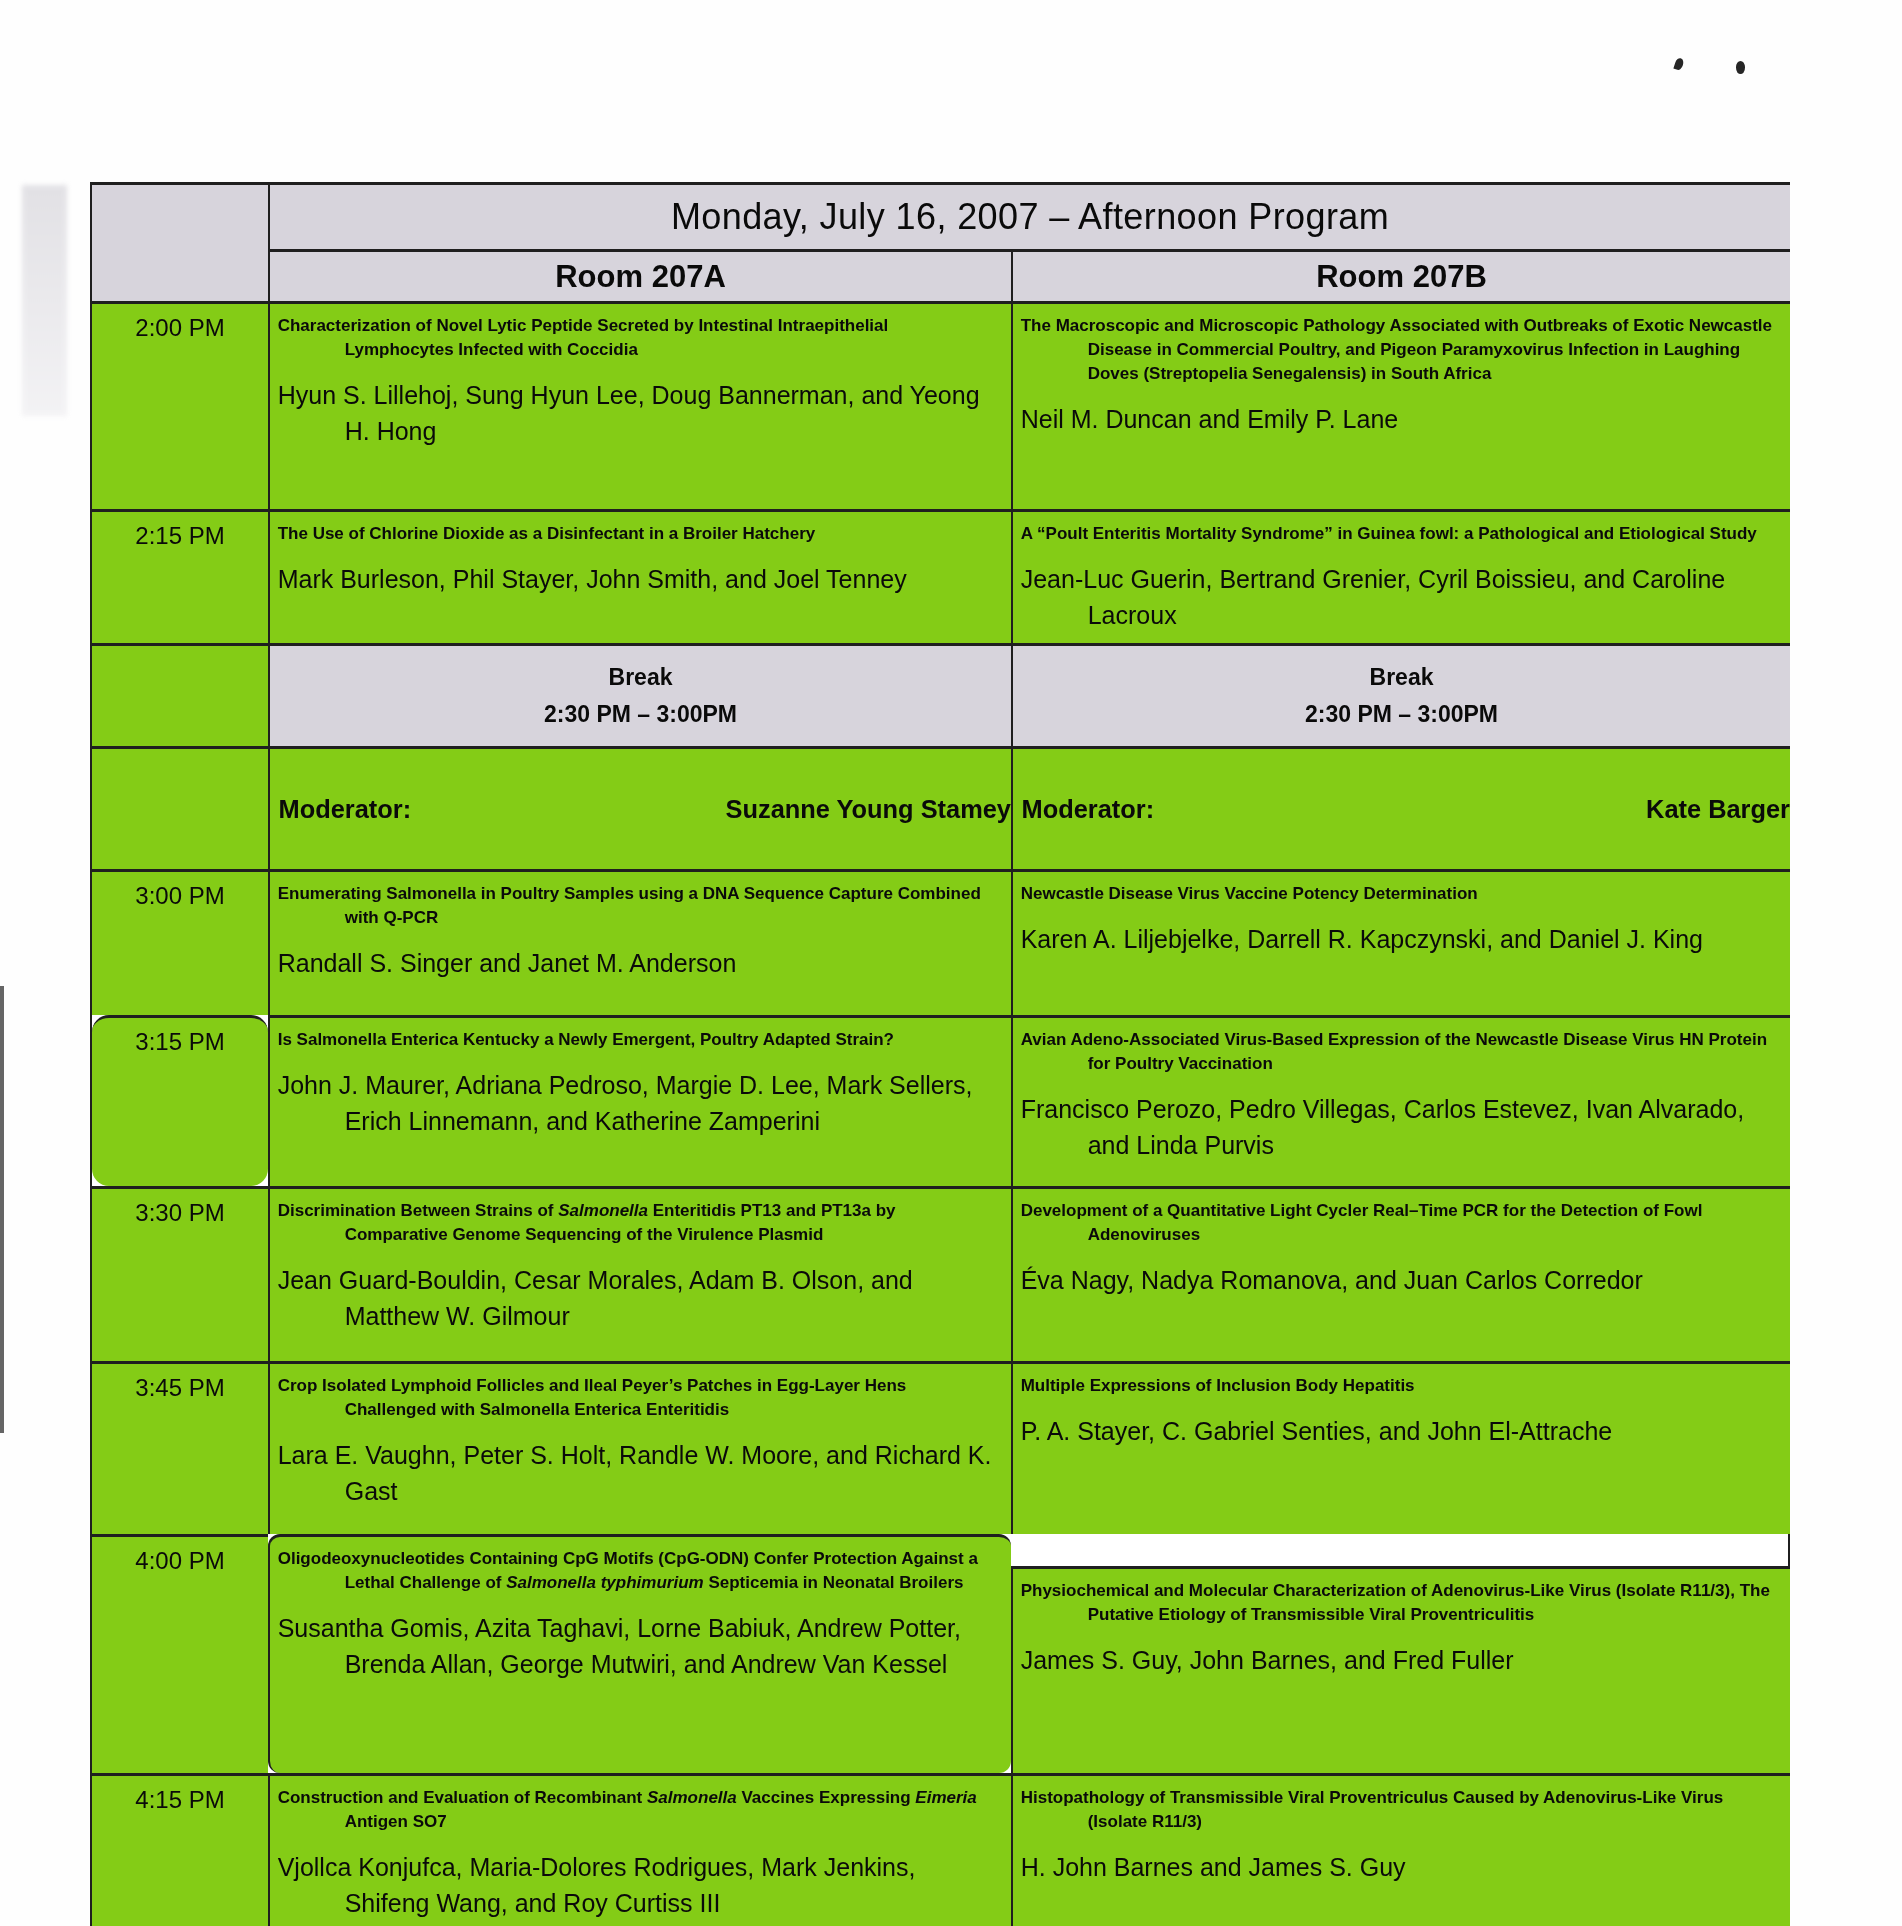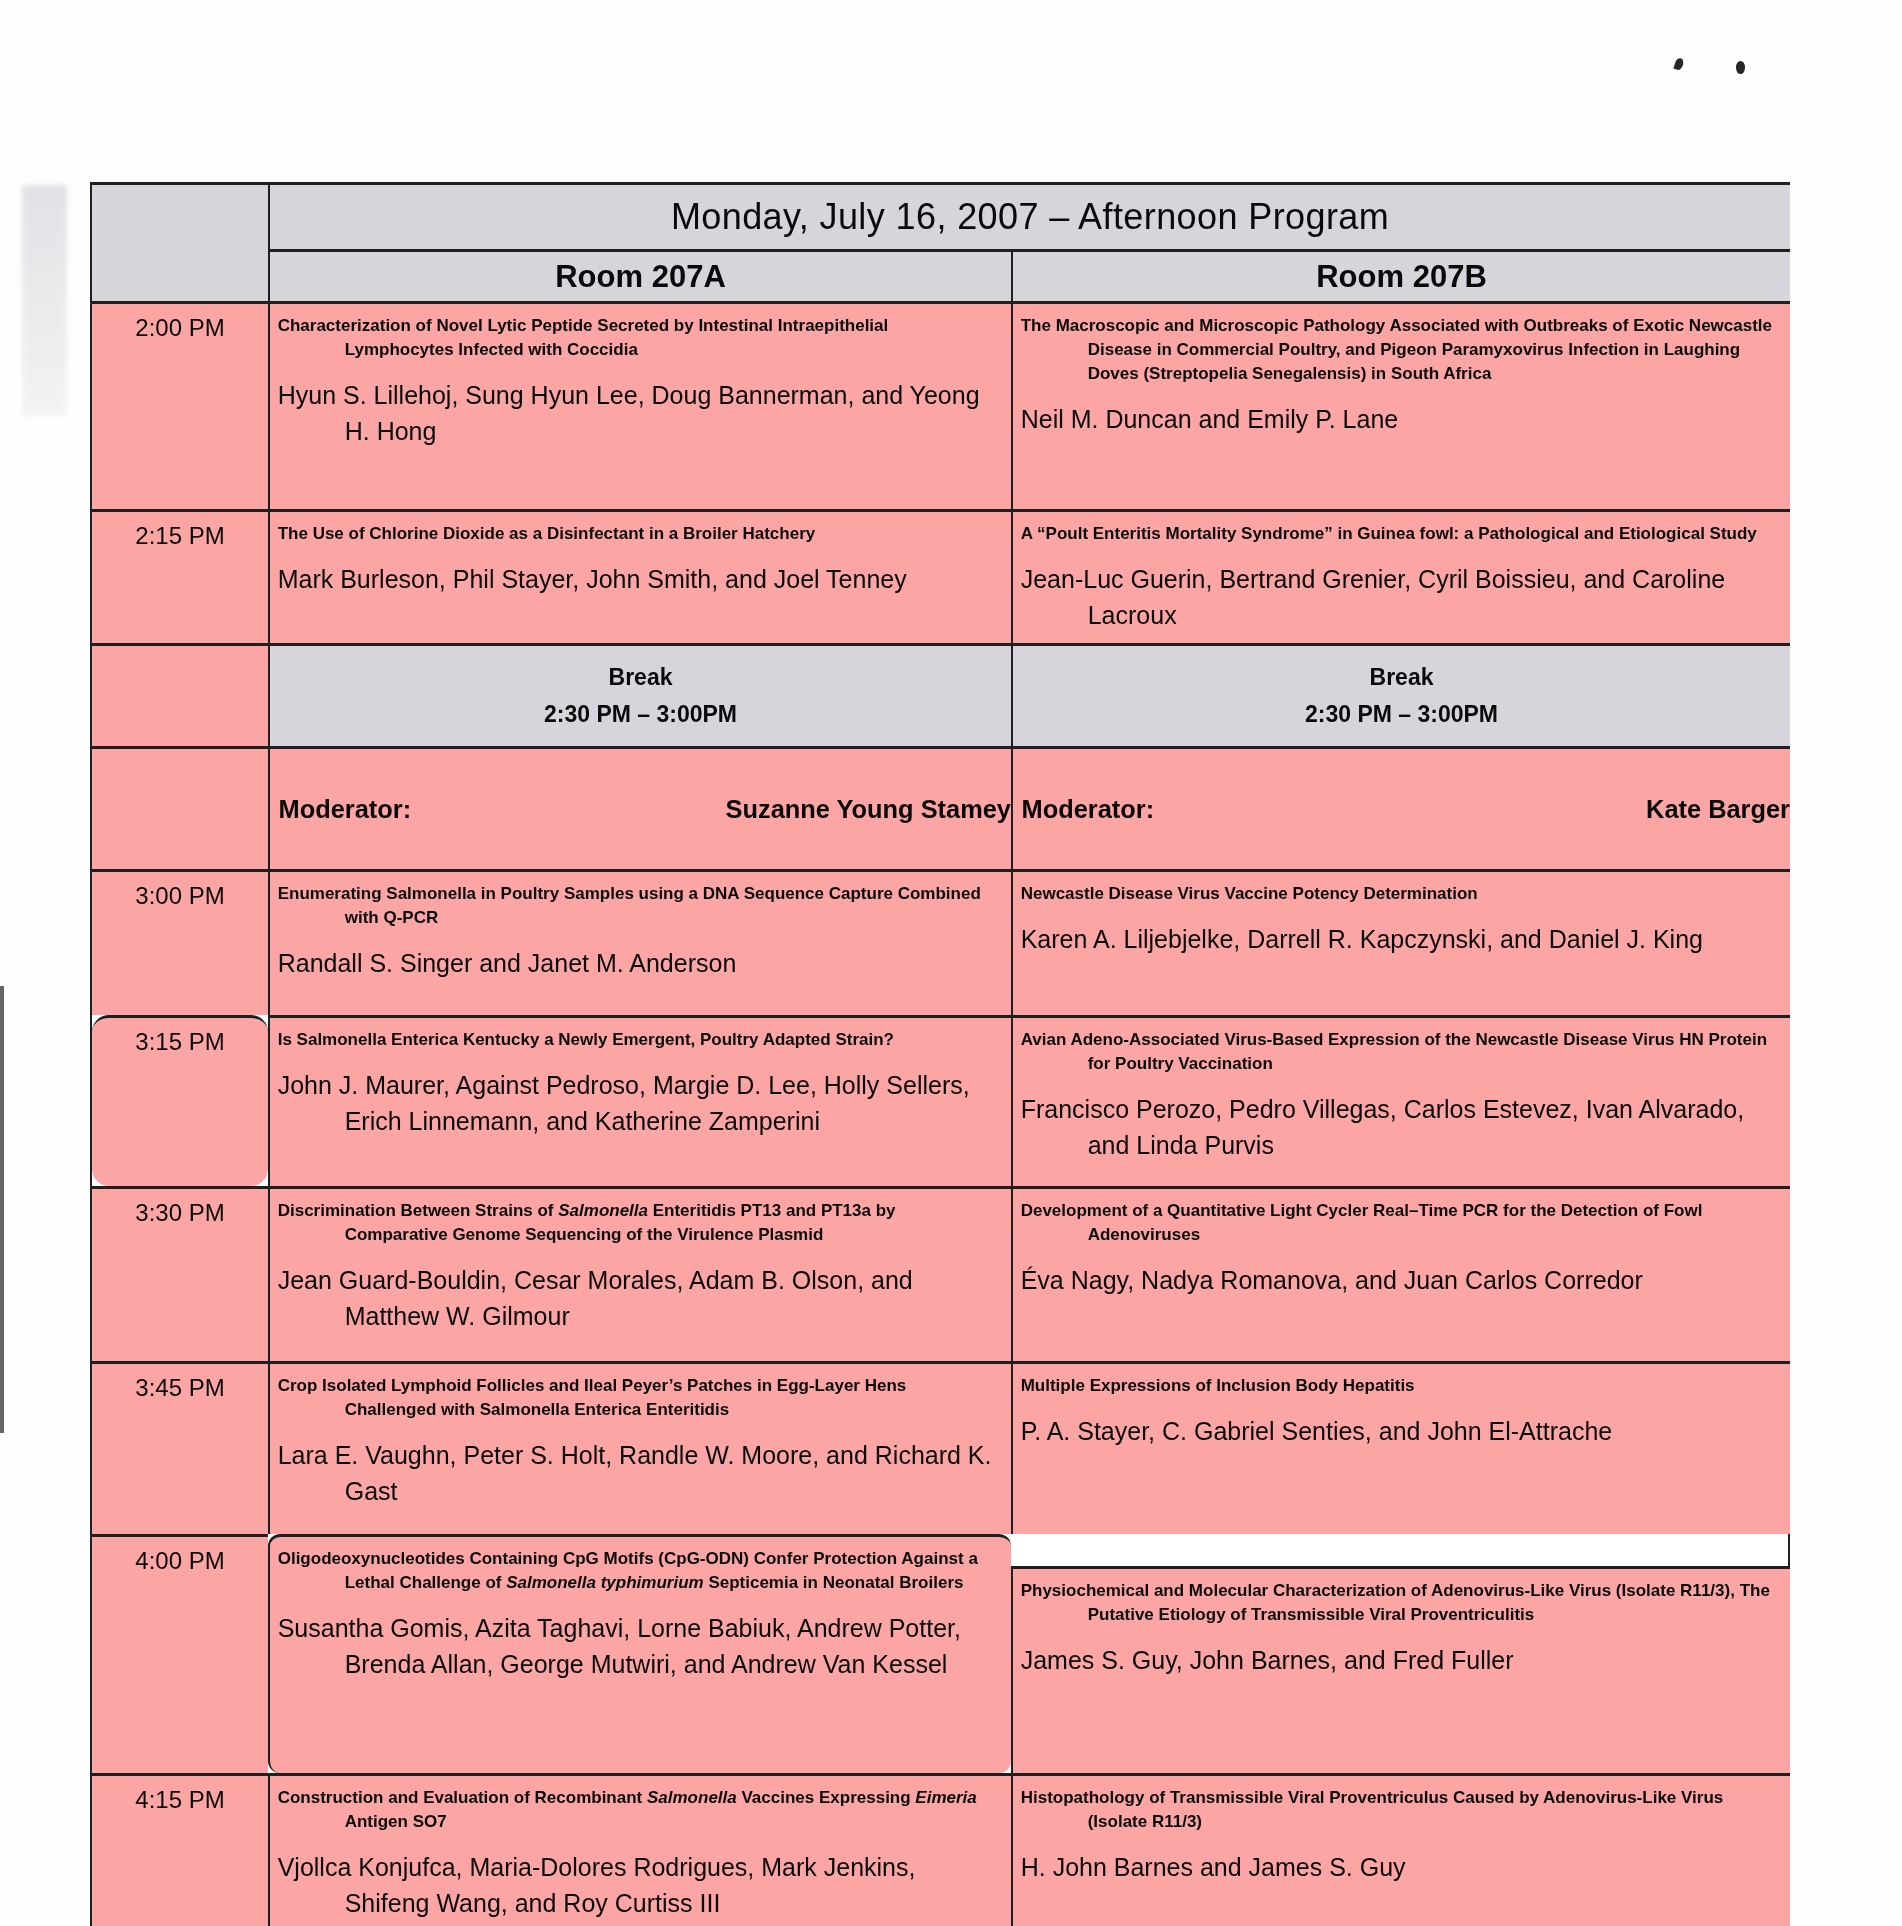--- a/index.html
+++ b/index.html
@@ -28,21 +28,21 @@
   .schedule-table{
     position:absolute;left:90px;top:182px;
     width:1700px;height:2025px;
     box-sizing:border-box;
     border:2.3px solid var(--border);
     border-top-width:3.5px;border-bottom-width:4.2px;
     display:grid;
     grid-template-columns:176px 743px 779px;
     background:#fff;
   }
-  .cell{position:relative;box-sizing:border-box;background:#fca5a5;min-width:0;}
+  .cell{position:relative;box-sizing:border-box;background:#84cc16;min-width:0;}
   .bt{border-top:3.5px solid var(--border);}
   .bl{border-left:2.3px solid var(--border);}
   .gray{background:var(--band);}
 
   .title-cell{display:flex;align-items:center;justify-content:center;}
   .program-title{font-size:36px;font-weight:400;letter-spacing:0.4px;}
   .room-cell{display:flex;align-items:center;justify-content:center;}
   .room-cell span{font-size:31px;font-weight:700;}
 
   .time-cell{text-align:center;}
@@ -160,21 +160,21 @@
           <div class="talk-title"><span>Newcastle Disease Virus Vaccine Potency Determination</span></div>
           <div class="talk-authors">Karen A. Liljebjelke, Darrell R. Kapczynski, and Daniel J. King</div>
         </div>
       </div>
       <div class="cell time-cell bt" style="grid-area: 8 / 1; border-radius: 17px;">
         <div class="time-label">3:15 PM</div>
       </div>
       <div class="cell bt bl" style="grid-area: 8 / 2;">
         <div class="talk">
           <div class="talk-title"><span>Is Salmonella Enterica Kentucky a Newly Emergent, Poultry Adapted Strain?</span></div>
-          <div class="talk-authors">John J. Maurer, Against Pedroso, Margie D. Lee, Holly Sellers, Erich Linnemann, and Katherine Zamperini</div>
+          <div class="talk-authors">John J. Maurer, Adriana Pedroso, Margie D. Lee, Mark Sellers, Erich Linnemann, and Katherine Zamperini</div>
         </div>
       </div>
       <div class="cell bt bl" style="grid-area: 8 / 3;">
         <div class="talk">
           <div class="talk-title"><span>Avian Adeno-Associated Virus-Based Expression of the Newcastle Disease Virus HN Protein for Poultry Vaccination</span></div>
           <div class="talk-authors">Francisco Perozo, Pedro Villegas, Carlos Estevez, Ivan Alvarado, and Linda Purvis</div>
         </div>
       </div>
       <div class="cell time-cell bt" style="grid-area: 9 / 1;">
         <div class="time-label">3:30 PM</div>

